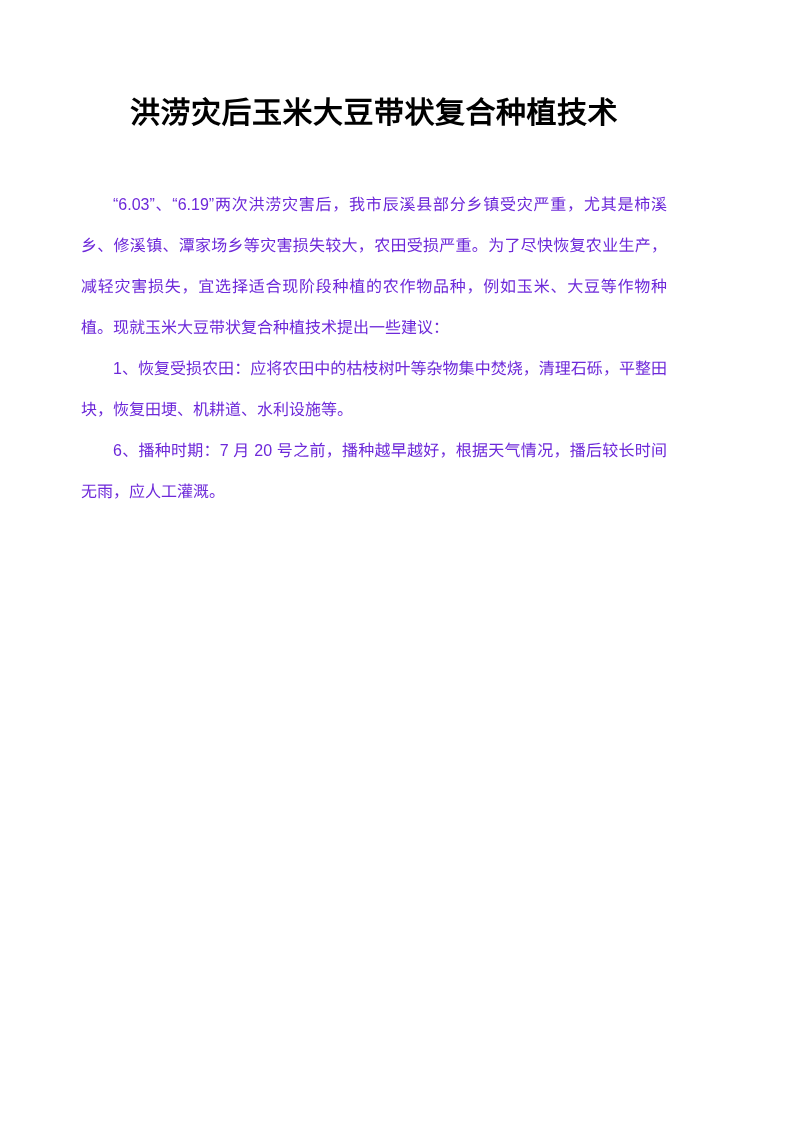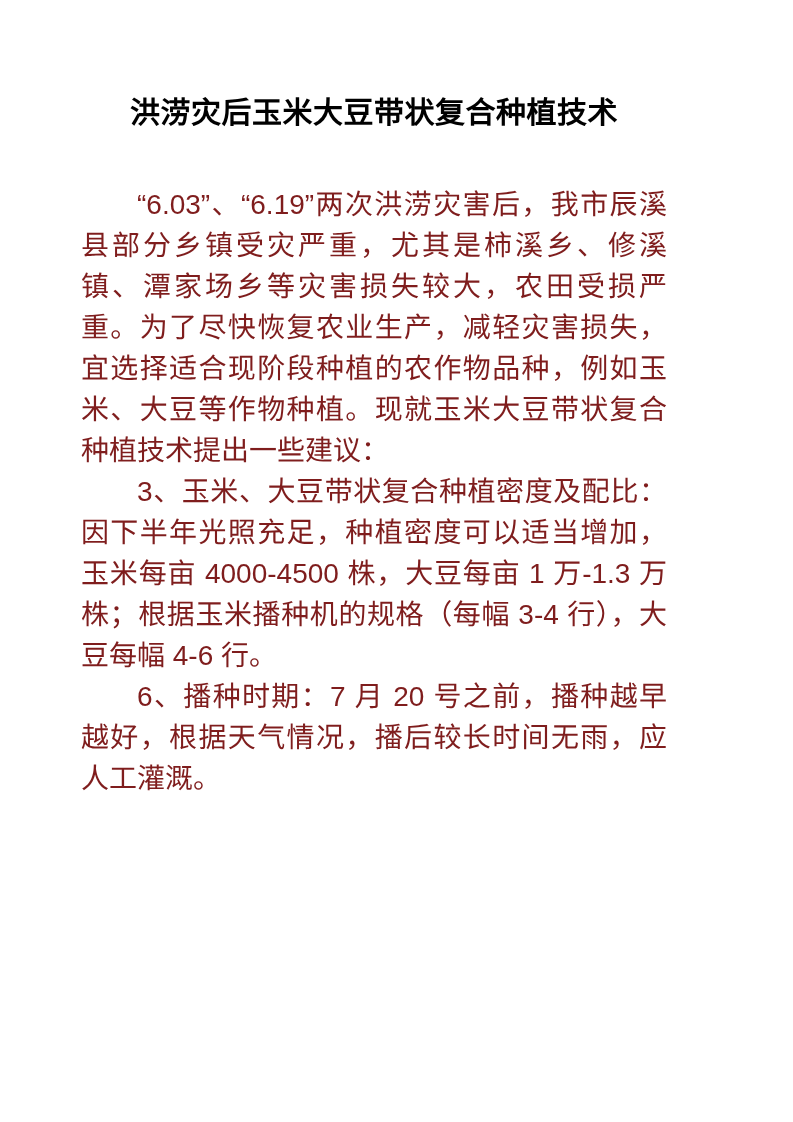--- a/index.html
+++ b/index.html
@@ -24,39 +24,39 @@
     font-size: 30px;
     line-height: 42px;
     font-weight: 700;
     text-align: center;
     letter-spacing: 0.5px;
     font-family: "Liberation Sans", sans-serif;
     color: #000000;
   }
   .doc-body {
     margin-top: 50px;
-    font-size: 28px;
+    font-size: 16px;
     line-height: 41px;
     text-align: justify;
-    color: #7f1d1d;
+    color: #6d28d9;
   }
   .doc-body p {
     margin: 0;
     padding: 0;
     text-indent: 2em;
     text-align: justify;
     text-align-last: left;
     word-break: normal;
     overflow-wrap: break-word;
   }
 </style>
 </head>
 <body>
 
 <div class="page">
   <h1 class="doc-title">洪涝灾后玉米大豆带状复合种植技术</h1>
 
   <div class="doc-body">
     <p>“6.03”、“6.19”两次洪涝灾害后，我市辰溪县部分乡镇受灾严重，尤其是柿溪乡、修溪镇、潭家场乡等灾害损失较大，农田受损严重。为了尽快恢复农业生产，减轻灾害损失，宜选择适合现阶段种植的农作物品种，例如玉米、大豆等作物种植。现就玉米大豆带状复合种植技术提出一些建议：</p>
-    <p>3、玉米、大豆带状复合种植密度及配比：因下半年光照充足，种植密度可以适当增加，玉米每亩 4000-4500 株，大豆每亩 1 万-1.3 万株；根据玉米播种机的规格（每幅 3-4 行），大豆每幅 4-6 行。</p>
+    <p>1、恢复受损农田：应将农田中的枯枝树叶等杂物集中焚烧，清理石砾，平整田块，恢复田埂、机耕道、水利设施等。</p>
     <p>6、播种时期：7 月 20 号之前，播种越早越好，根据天气情况，播后较长时间无雨，应人工灌溉。</p>
   </div>
 </div>
 
 </body></html>

